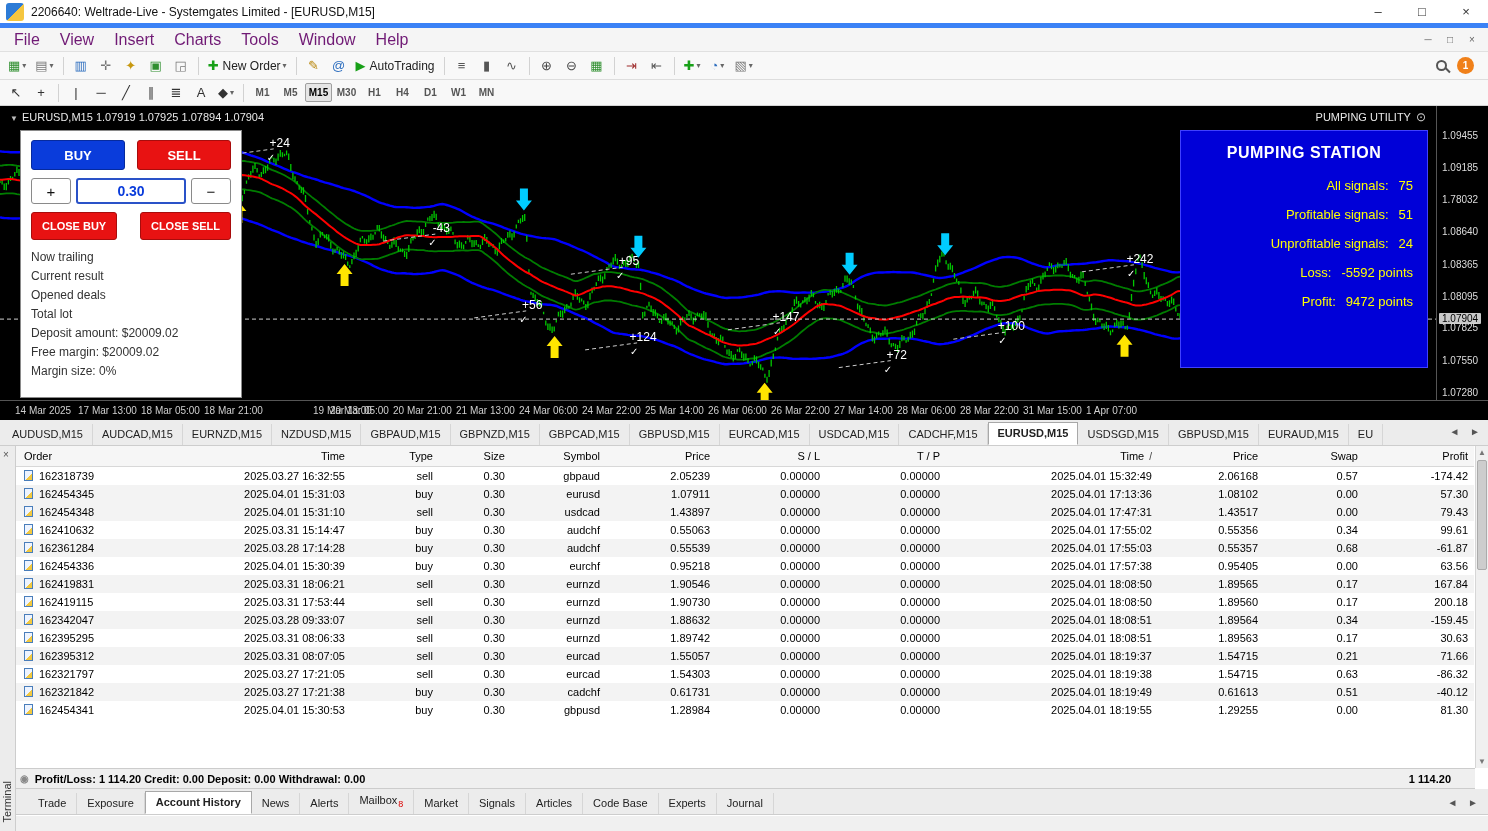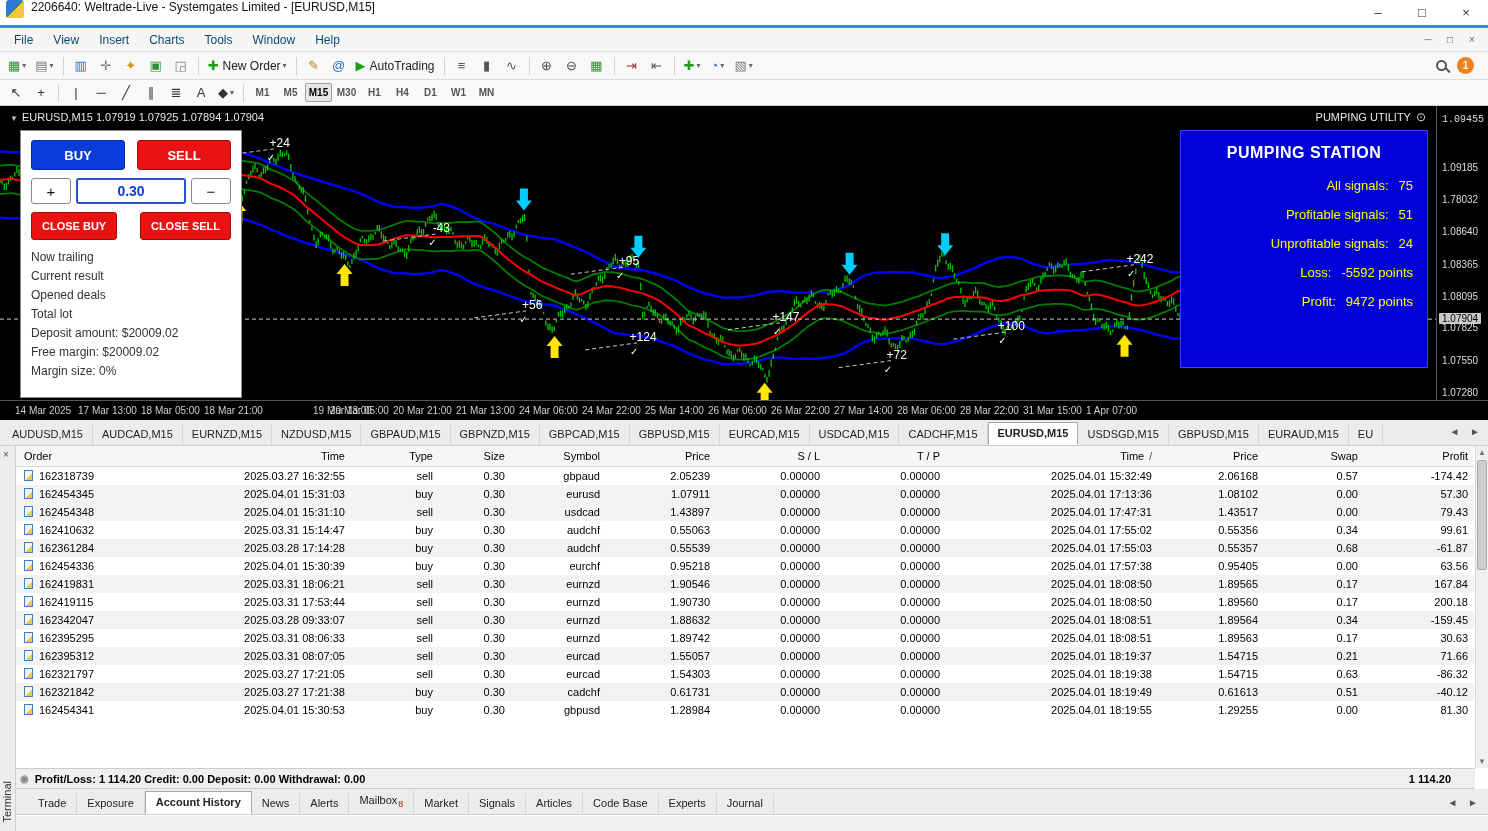--- a/index.html
+++ b/index.html
@@ -1,29 +1,29 @@
 <!DOCTYPE html>
 <html><head>
 <meta charset="utf-8">
 <style>
   *{margin:0;padding:0;box-sizing:border-box;}
   html,body{width:1488px;height:831px;overflow:hidden;}
   body{font-family:"Liberation Sans",sans-serif;background:#f0f0f0;position:relative;font-size:12px;color:#000;}
   #app{position:absolute;inset:0;width:1488px;height:831px;background:#f0f0f0;overflow:hidden;}
 
   
-  .titlebar{position:absolute;top:0;left:0;right:0;height:28px;background:#fff;border-bottom:3px solid #3b82f6;display:flex;padding-left:6px;}
+  .titlebar{position:absolute;top:0;left:0;right:0;height:28px;background:#fff;border-bottom:5px solid #3b82f6;display:flex;align-items:center;padding-left:6px;}
   .app-icon{width:18px;height:18px;border-radius:3px;background:linear-gradient(135deg,#2d7bd6 0 50%,#f5c63f 50% 100%);margin-right:7px;flex:0 0 auto;}
   .titletext{font-size:12px;color:#111;}
   .wincontrols{margin-left:auto;display:flex;height:100%;}
   .winbtn{width:44px;height:100%;display:flex;align-items:center;justify-content:center;font-size:13px;color:#333;}
 
   
   .menubar{position:absolute;top:28px;left:0;right:0;height:24px;background:#f5f5f5;border-bottom:1px solid #e0e0e0;display:flex;align-items:center;padding-left:4px;}
-  .menu-item{padding:3px 10px;font-size:12px;color:#0c4a6e;cursor:default;}
+  .menu-item{padding:3px 10px;font-size:16px;color:#701a75;cursor:default;}
   .mdi-controls{margin-left:auto;display:flex;gap:6px;padding-right:8px;}
   .mdi-btn{font-size:10px;color:#666;width:16px;text-align:center;}
 
   
   .toolbar1{position:absolute;top:52px;left:0;right:0;height:28px;background:#f8f8f8;border-bottom:1px solid #ddd;display:flex;align-items:center;padding:0 4px;gap:1px;}
   .toolbar2{position:absolute;top:80px;left:0;right:0;height:26px;background:#f8f8f8;border-bottom:1px solid #d4d4d4;display:flex;align-items:center;padding:0 4px;gap:1px;}
   .tbtn{height:22px;min-width:24px;display:inline-flex;align-items:center;justify-content:center;border:1px solid transparent;border-radius:2px;padding:0 3px;cursor:default;}
   .tbtn .glyph{font-size:13px;line-height:1;}
   .tbtn .tlabel{font-size:12px;color:#222;margin-left:4px;}
   .tbtn .caret{font-size:8px;color:#666;margin-left:2px;}
@@ -306,21 +306,21 @@
           <polygon fill="#ffe600" points="344.56,135.9872766903938 352.56,145.9872766903938 348.56,145.9872766903938 348.56,157.9872766903938 340.56,157.9872766903938 340.56,145.9872766903938 336.56,145.9872766903938"></polygon>
           <polygon fill="#ffe600" points="554.6,208.04016912002814 562.6,218.04016912002814 558.6,218.04016912002814 558.6,230.04016912002814 550.6,230.04016912002814 550.6,218.04016912002814 546.6,218.04016912002814"></polygon>
           <polygon fill="#ffe600" points="764.64,254.73611450841273 772.64,264.7361145084127 768.64,264.7361145084127 768.64,276.7361145084127 760.64,276.7361145084127 760.64,264.7361145084127 756.64,264.7361145084127"></polygon>
           <polygon fill="#ffe600" points="1124.54,206.79869175366068 1132.54,216.79869175366068 1128.54,216.79869175366068 1128.54,228.79869175366068 1120.54,228.79869175366068 1120.54,216.79869175366068 1116.54,216.79869175366068"></polygon>
           <polygon fill="#00ccff" points="523.92,82.5498688242586 531.92,72.5498688242586 527.92,72.5498688242586 527.92,60.549868824258596 519.92,60.549868824258596 519.92,72.5498688242586 515.92,72.5498688242586"></polygon>
           <polygon fill="#00ccff" points="638.38,129.65744731385604 646.38,119.65744731385604 642.38,119.65744731385604 642.38,107.65744731385604 634.38,107.65744731385604 634.38,119.65744731385604 630.38,119.65744731385604"></polygon>
           <polygon fill="#00ccff" points="849.6,146.65759897407486 857.6,136.65759897407486 853.6,136.65759897407486 853.6,124.65759897407486 845.6,124.65759897407486 845.6,136.65759897407486 841.6,136.65759897407486"></polygon>
           <polygon fill="#00ccff" points="945.1800000000001,127.27674379560435 953.1800000000001,117.27674379560435 949.1800000000001,117.27674379560435 949.1800000000001,105.27674379560435 941.1800000000001,105.27674379560435 941.1800000000001,117.27674379560435 937.1800000000001,117.27674379560435"></polygon>
         </svg></div>
     <div class="price-axis" id="price-axis">
-        <span class="pa-label" style="top: 8px; font-family: Liberation Mono, monospace;">1.09455</span>
+        <span class="pa-label" style="top: 24px;">1.09455</span>
         <span class="pa-label" style="top: 56px;">1.09185</span>
         <span class="pa-label" style="top: 88px;">1.78032</span>
         <span class="pa-label" style="top: 120px;">1.08640</span>
         <span class="pa-label" style="top: 153px;">1.08365</span>
         <span class="pa-label" style="top: 185px;">1.08095</span>
         <span class="pa-label tag" style="top: 207px;">1.07904</span>
         <span class="pa-label" style="top: 216px;">1.07825</span>
         <span class="pa-label" style="top: 249px;">1.07550</span>
         <span class="pa-label" style="top: 281px;">1.07280</span>
       </div>

